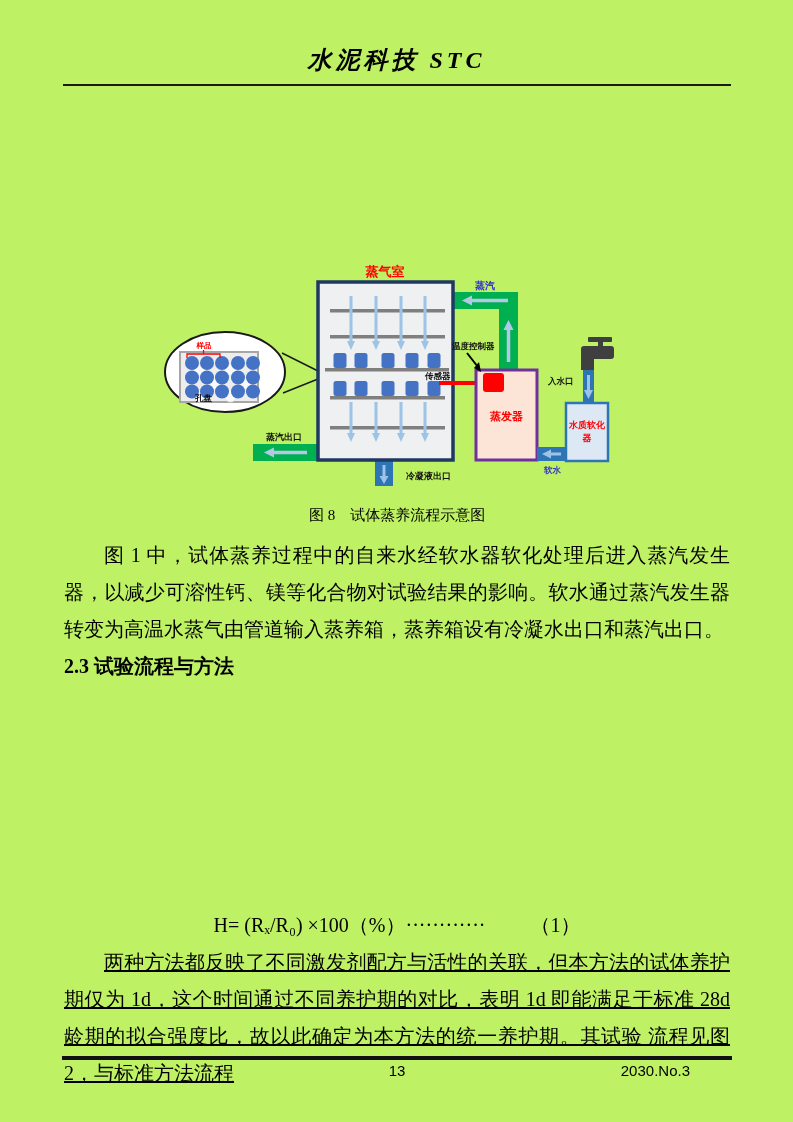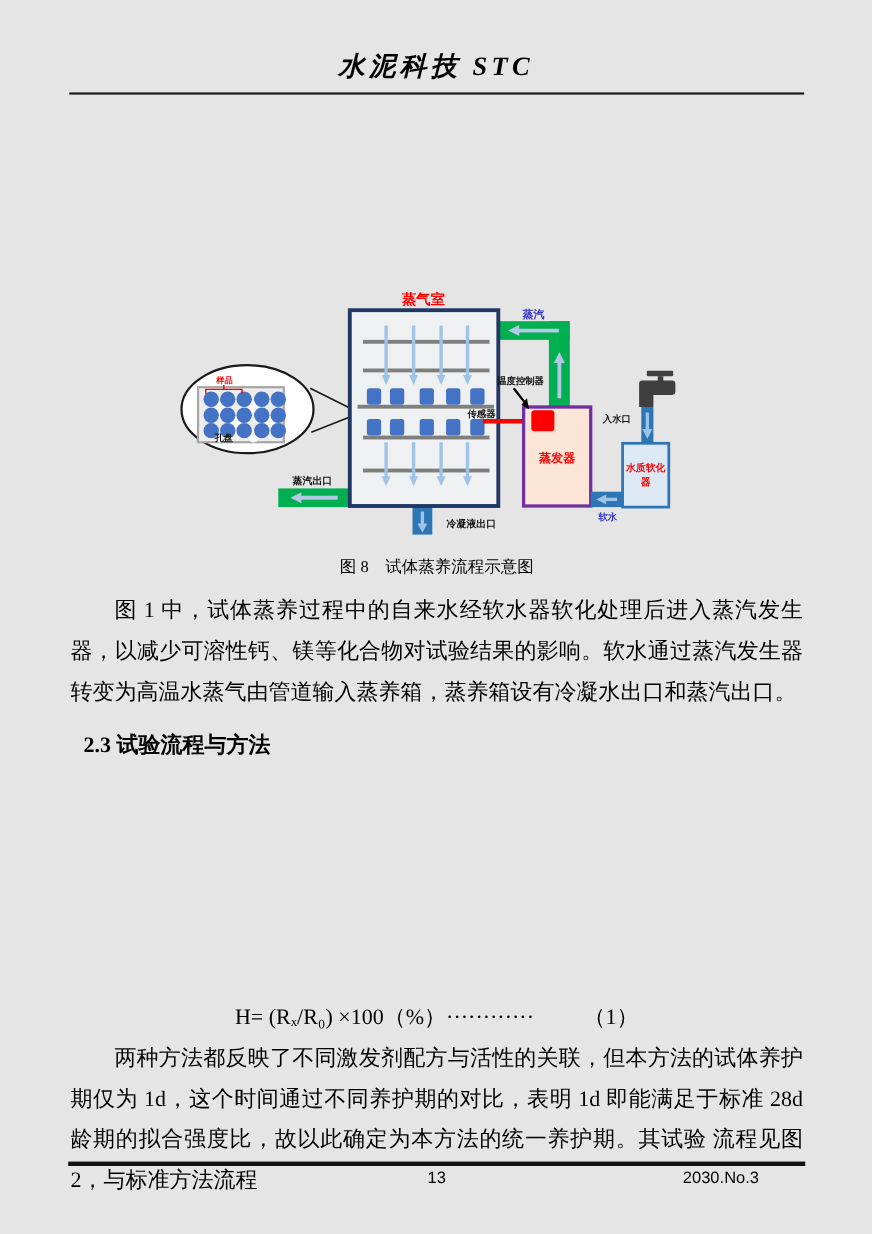--- a/index.html
+++ b/index.html
@@ -1,46 +1,46 @@
 <!DOCTYPE html>
 <html><head>
 <meta charset="utf-8">
 <style>
   html,body { margin:0; padding:0; background:#888; }
   .page {
     position:relative; width:793px; height:1122px; margin:0 auto;
-    background:#e5e5e5; color:#000;
+    background:#bef264; color:#000;
     font-family:"Liberation Serif","DejaVu Serif",serif;
     overflow:hidden;
   }
   .header-title {
     position:absolute; top:44px; left:0; width:100%;
     text-align:center; font-size:24px; font-weight:bold; letter-spacing:4px;
     font-style:italic;
   }
   .rule-top {
     position:absolute; top:84px; left:63px; width:668px; height:0;
     border-top:2.5px solid #1a1a1a;
   }
   .body-para {
     position:absolute; left:64px; width:666px; margin:0;
     font-size:20px; line-height:37px; text-align:justify;
   }
   .indent { text-indent:2em; }
   .para-1 { top:96px; }
   .para-2 { top:537px; }
   .para-3 { top:685px; }
-  .para-4 { top:944px; }
+  .para-4 { top:944px;text-decoration:underline; }
   .figure-wrap { position:absolute; top:250px; left:140px; width:530px; height:252px; }
   .caption {
     position:absolute; top:506px; left:64px; width:666px;
     text-align:center; font-size:15px;
   }
   .section-heading {
-    position:absolute; top:648px; left:64px; width:666px; margin:12px;
+    position:absolute; top:648px; left:64px; width:666px; margin:0;
     font-size:20px; font-weight:bold; line-height:37px;
   }
   .formula {
     position:absolute; top:907px; left:64px; width:666px;
     display:flex; justify-content:center; gap:45px;
     font-size:20px; line-height:37px;
   }
   .rule-bottom {
     position:absolute; top:1056px; left:62px; width:670px; height:0;
     border-top:4px solid #111;

